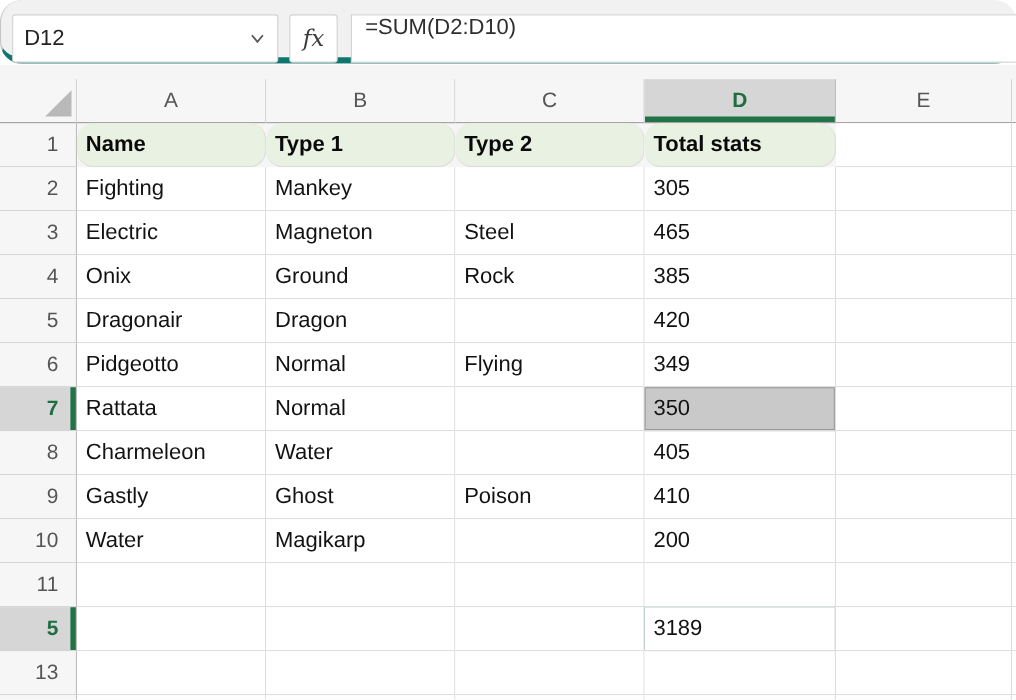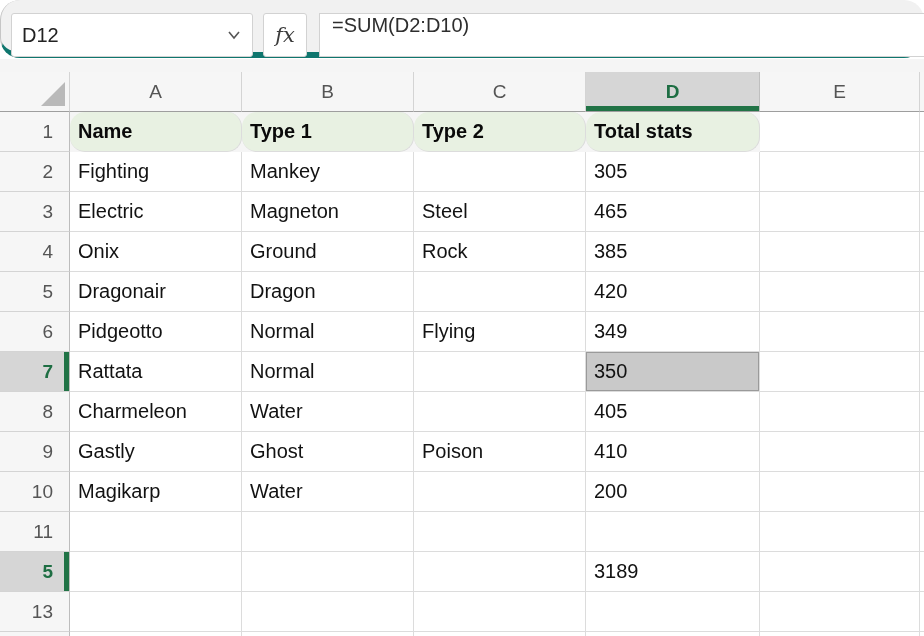--- a/index.html
+++ b/index.html
@@ -170,22 +170,22 @@
     <div class="cell"></div>
     <div class="cell sliver"></div>
     <div class="rh">9</div>
     <div class="cell">Gastly</div>
     <div class="cell">Ghost</div>
     <div class="cell">Poison</div>
     <div class="cell">410</div>
     <div class="cell"></div>
     <div class="cell sliver"></div>
     <div class="rh">10</div>
+    <div class="cell">Water</div>
     <div class="cell">Magikarp</div>
-    <div class="cell">Water</div>
     <div class="cell"></div>
     <div class="cell">200</div>
     <div class="cell"></div>
     <div class="cell sliver"></div>
     <div class="rh">11</div>
     <div class="cell"></div>
     <div class="cell"></div>
     <div class="cell"></div>
     <div class="cell"></div>
     <div class="cell"></div>

